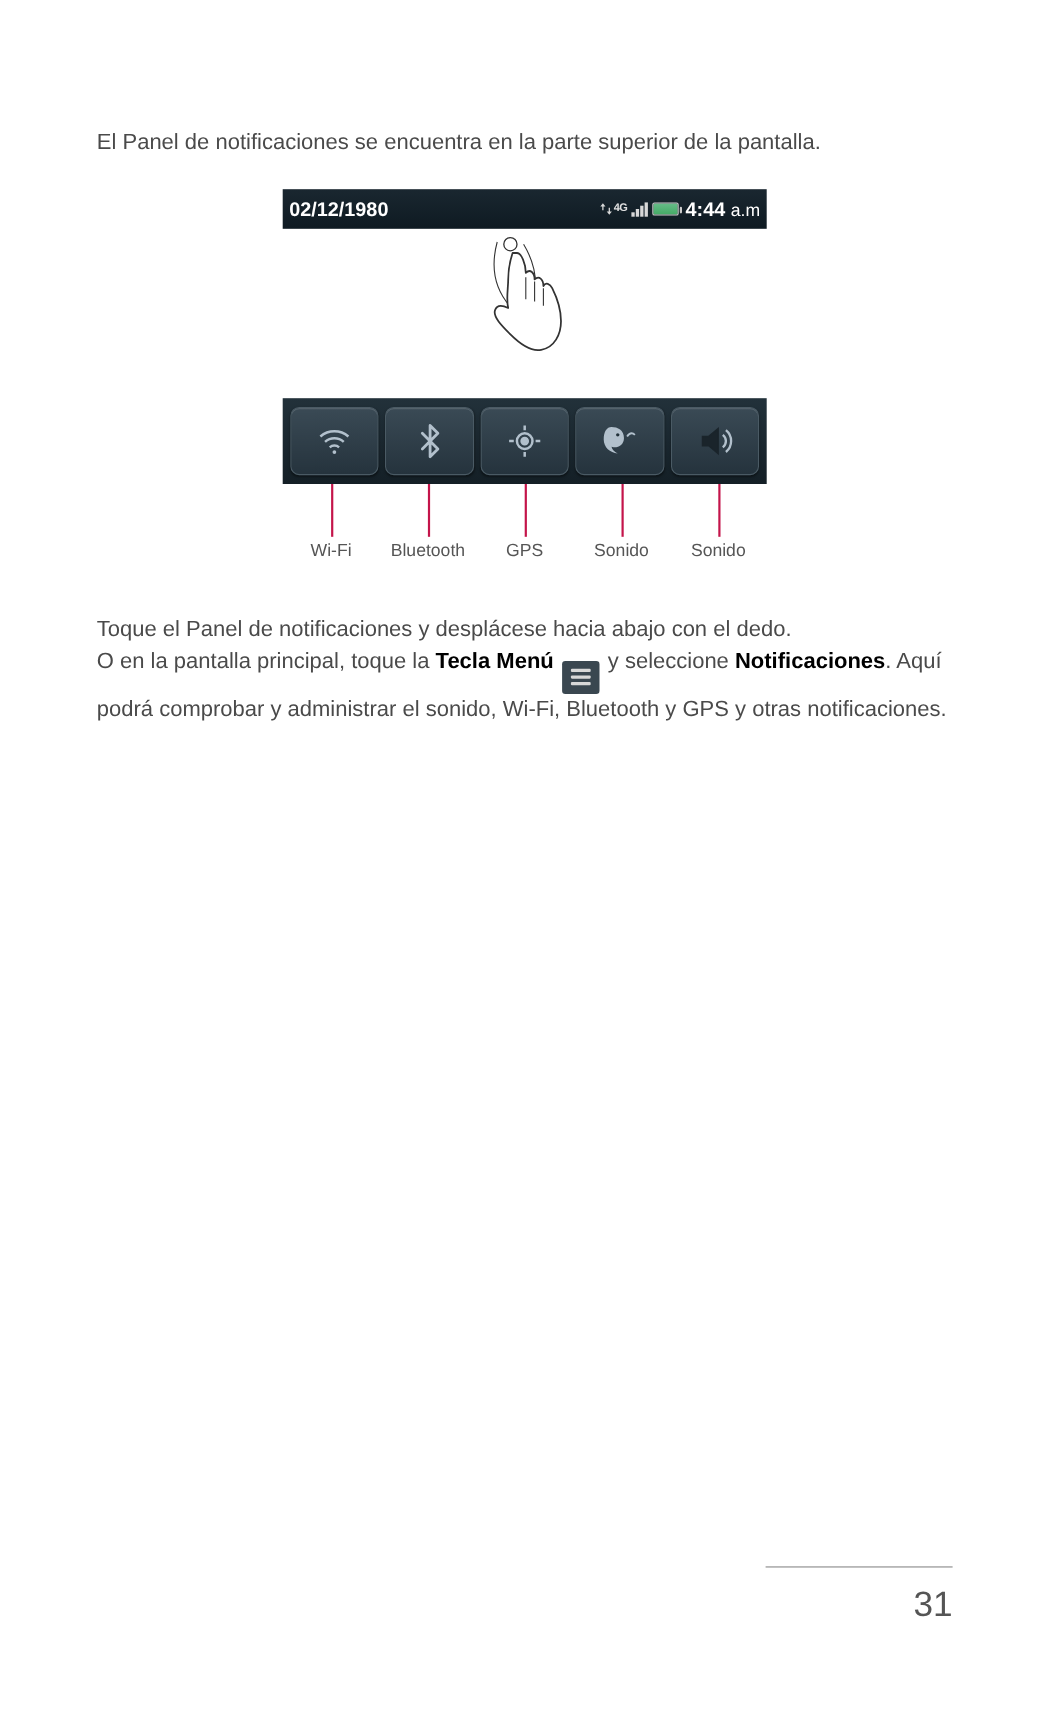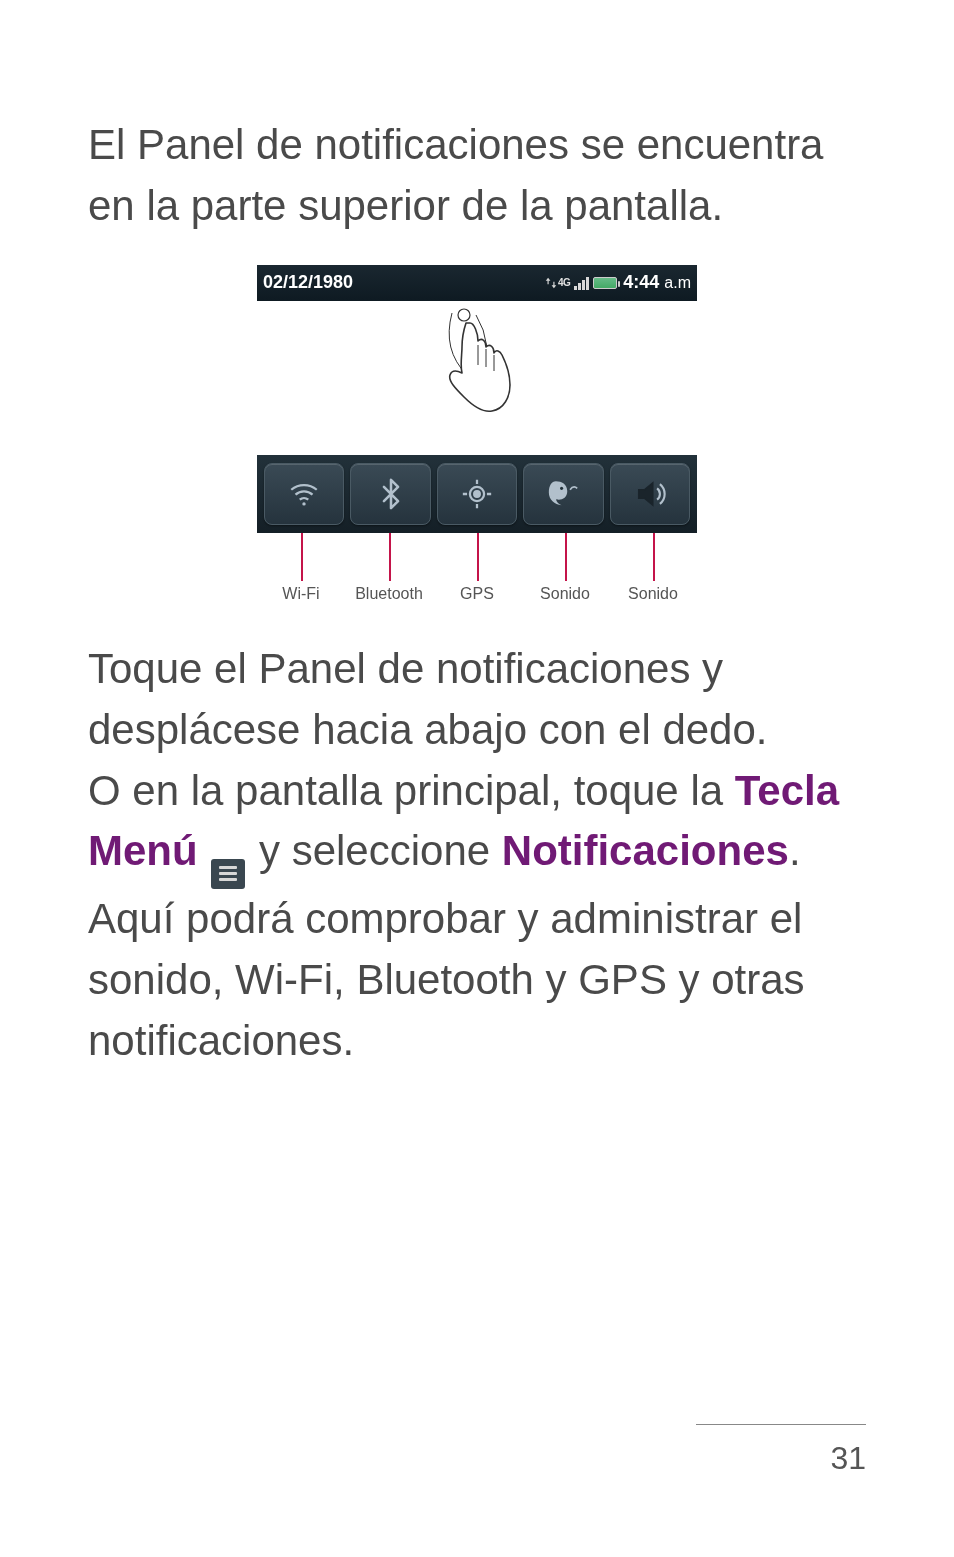--- a/index.html
+++ b/index.html
@@ -15,21 +15,21 @@
     padding: 115px 88px 0 88px;
   }
   h1.heading {
     color: #c4144a;
     font-weight: 400;
     font-size: 40px;
     letter-spacing: 0.5px;
     margin-bottom: 24px;
   }
   p.body {
-    font-size: 42px;
+    font-size: 20px;
     line-height: 1.45;
     color: #4a4a4a;
     font-weight: 300;
   }
 
   
   .fig1 {
     width: 440px;
     margin: 28px auto 0 auto;
   }
@@ -115,35 +115,35 @@
     position: absolute;
     top: 52px;
     font-size: 16px;
     color: #555;
     font-weight: 300;
     white-space: nowrap;
     transform: translateX(-50%);
   }
 
   
-  .block2 { margin-top: 18px; }
+  .block2 { margin-top: 30px; }
   .menuicon {
     display: inline-flex;
     width: 34px; height: 30px;
     background: #3a4750;
     border-radius: 3px;
     vertical-align: -4px;
     align-items:center; justify-content:center;
     margin: 0 2px;
   }
   .menuicon-inner {
     display:flex; flex-direction:column; gap:3px;
   }
   .menuicon-inner span{width:18px;height:3px;background:#d8d8d8;border-radius:1px;}
-  strong.kw { font-weight: 700; color:#701a75; }
+  strong.kw { font-weight: 700; color:#000000; }
 
   .pagenum {
     position: absolute;
     bottom: 80px;
     right: 88px;
     font-size: 32px;
     color: #555;
     font-weight: 400;
   }
   .pagenum-rule{

